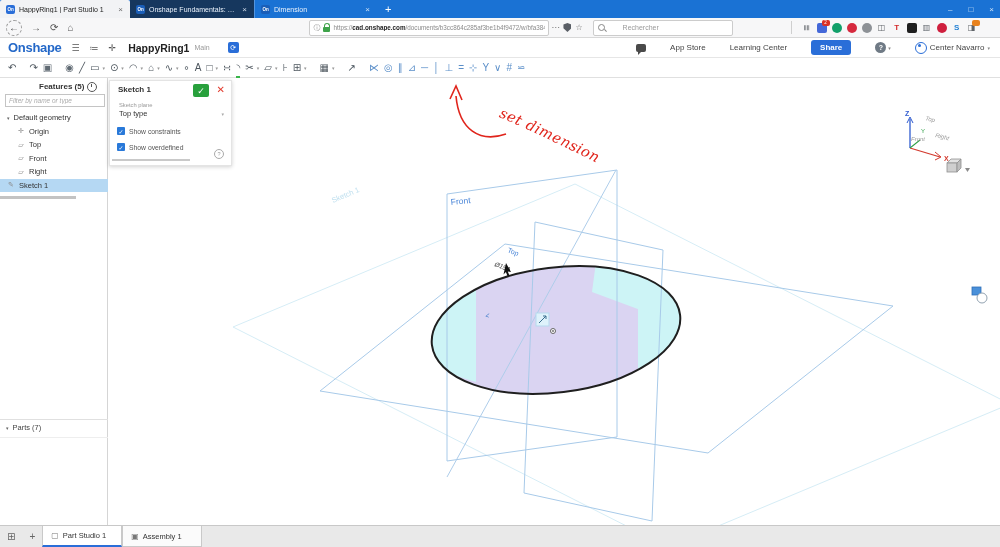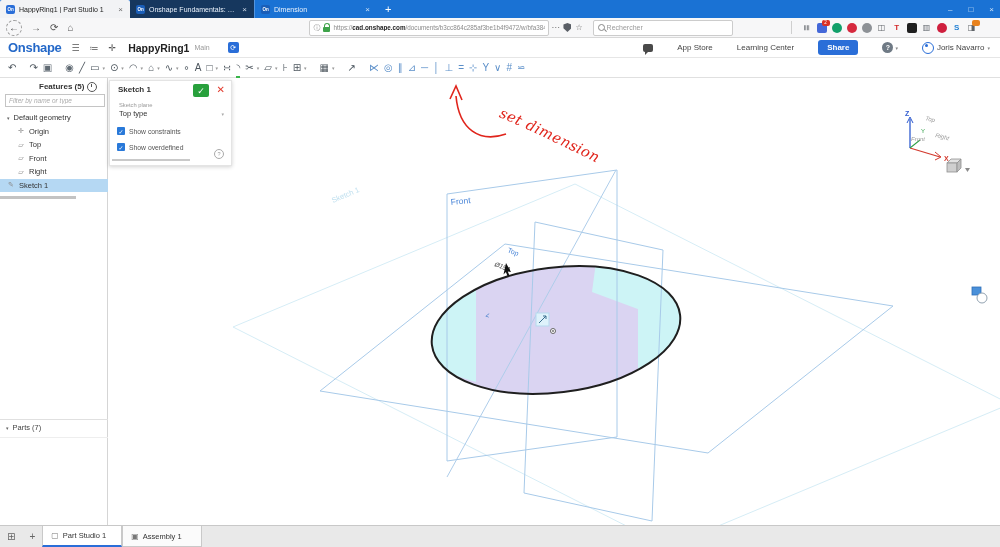--- a/index.html
+++ b/index.html
@@ -26,21 +26,21 @@
   #urlbox{margin-left:236px;width:232px;height:14px;background:#fff;border:1px solid #ccc;border-radius:2px;
           display:flex;align-items:center;padding:0 3px;gap:3px;overflow:hidden;}
   #urlbox .info{color:#888;font-size:7px;}
   .lock{width:7px;height:5px;background:#3ea34a;border-radius:1px;position:relative;flex:none;margin-top:3px;}
   .lock::before{content:"";position:absolute;top:-4px;left:1px;width:4px;height:4px;border:1px solid #3ea34a;border-bottom:none;border-radius:3px 3px 0 0;}
   #urltext{font-size:6.3px;white-space:nowrap;color:#8a8a8a;overflow:hidden;flex:1;}
   #urltext .dom{color:#222;font-weight:bold;}
   #urlacts{display:flex;align-items:center;gap:4px;margin-left:2px;font-size:8px;color:#666;}
   .shield{width:8px;height:9px;background:#5a5f66;clip-path:polygon(50% 0,100% 18%,100% 58%,50% 100%,0 58%,0 18%);}
   #searchbox{margin-left:10px;width:130px;height:14px;background:#fff;border:1px solid #ccc;border-radius:2px;
-             display:flex;align-items:center;padding:0 4px;gap:0;}
+             display:flex;align-items:center;padding:0 4px;gap:16px;}
   .mag{width:5px;height:5px;border:1px solid #888;border-radius:50%;position:relative;flex:none;}
   .mag::after{content:"";position:absolute;left:5px;top:5px;width:3px;height:1px;background:#888;transform:rotate(45deg);}
   #searchbox input{border:none;outline:none;font-size:7px;color:#444;width:100%;background:transparent;font-style:normal;}
   #searchbox input::placeholder{color:#9a9a9a;}
   #navdivider{width:1px;height:13px;background:#cfcfcf;margin-left:58px;}
   #ext-icons{display:flex;align-items:center;gap:5px;margin-left:10px;}
   .ext{width:10px;height:10px;display:flex;align-items:center;justify-content:center;font-size:8px;position:relative;flex:none;}
   .ext .bg{position:absolute;inset:0;border-radius:2px;}
   .ext.round .bg{border-radius:50%;}
   .ext .badge{position:absolute;right:-3px;top:-3px;min-width:6px;height:6px;border-radius:2px;color:#fff;font-size:4.5px;
@@ -217,21 +217,21 @@
       <span class="chatic"></span>
       <span>App Store</span>
       <span>Learning Center</span>
       <span id="sharebtn">Share</span>
       <span style="display:flex;align-items:center;gap:2px;">
         <span class="helpic">?</span>
         <span class="caret">▾</span>
       </span>
       <span style="display:flex;align-items:center;gap:3px;">
         <span class="avatar"></span>
-        <span>Joris Navarro</span>
+        <span>Center Navarro</span>
         <span class="caret">▾</span>
       </span>
     </div>
   </div>
 
   <div id="toolbar">
       <span class="tb">↶</span>
       <span class="tb" style="margin-left: 8px;">↷</span>
       <span class="tb" style="color: rgb(96, 106, 115);">▣</span>
       <span class="tb" style="color: rgb(96, 106, 115); margin-left: 8px;">◉</span>

